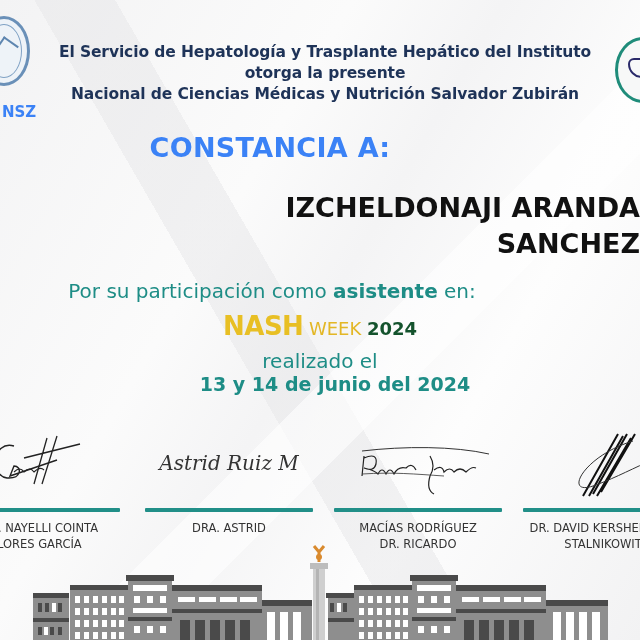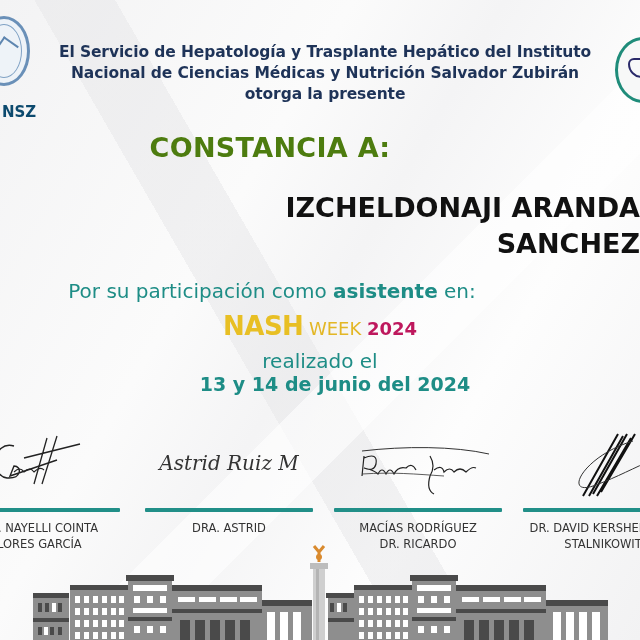--- a/index.html
+++ b/index.html
@@ -22,55 +22,55 @@
   .logo-left::before {
     content: ""; position: absolute; inset: 5px; border-radius: 50%;
     border: 1px solid #7fa1c4;
   }
   .logo-left .inner {
     position: absolute; left: 14px; top: 20px; width: 18px; height: 26px;
     border-left: 2px solid #5e86b0; border-top: 2px solid #5e86b0; transform: rotate(35deg);
   }
   .logo-left-text {
     position: absolute; left: 2px; top: 103px; font-weight: bold; font-size: 15px;
-    color: #0c4a6e; font-family: "DejaVu Sans", sans-serif;
+    color: #3b82f6; font-family: "DejaVu Sans", sans-serif;
   }
   .logo-right {
     position: absolute; left: 615px; top: 37px; width: 56px; height: 66px;
     border-radius: 50%; border: 3px solid #1f8c7a; background: #f7f8f8;
   }
   .logo-right .liver {
     position: absolute; left: 10px; top: 18px; width: 24px; height: 20px;
     border: 2px solid #2a2a6a; border-radius: 6px 10px 4px 14px;
   }
   .header {
     position: absolute; left: 40px; top: 42px; width: 570px; text-align: center;
     color: #1e3358; font-weight: bold; font-size: 15.5px; line-height: 21px;
     letter-spacing: -0.1px;
   }
   .title {
     position: absolute; left: 0; top: 132px; width: 540px; text-align: center;
-    color: #4d7c0f; font-weight: bold; font-size: 27px; letter-spacing: 0.3px;
+    color: #3b82f6; font-weight: bold; font-size: 27px; letter-spacing: 0.3px;
   }
   .recipient {
     position: absolute; left: 0; top: 190px; width: 640px; text-align: right;
     color: #111; font-weight: bold; font-size: 27px; line-height: 36px;
   }
   .participation {
     position: absolute; left: 0; top: 279px; width: 544px; text-align: center;
     color: #1e8d86; font-size: 20px;
   }
   .participation b { font-weight: bold; }
   .event {
     position: absolute; left: 0; top: 311px; width: 640px; text-align: center;
     color: #e8bf24; font-weight: bold;
   }
   .event .nash { font-size: 26px; letter-spacing: -0.5px; }
   .event .week { font-size: 18px; font-weight: normal; color: #e3b726; }
-  .event .year { font-size: 18px; color: #be185d; margin-top: 48px; }
+  .event .year { font-size: 18px; color: #14532d; margin-top: 48px; }
   .held {
     position: absolute; left: 0; top: 349px; width: 640px; text-align: center;
     color: #1e8d86; font-size: 20px; line-height: 24px;
   }
   .dates {
     position: absolute; left: 0; top: 373px; width: 640px; text-align: center;
     color: #1e8d86; font-size: 19px; font-weight: bold; padding-left: 30px;
   }
   .sig-block { position: absolute; top: 426px; width: 168px; text-align: center; }
   .sig-block .sig { height: 80px; position: relative; }
@@ -90,22 +90,22 @@
     <div class="inner"></div>
   </div>
 <div class="logo-left-text">NSZ</div>
 
 <div class="logo-right">
     <div class="liver"></div>
   </div>
 
 <div class="header">
   <div>El Servicio de Hepatología y Trasplante Hepático del Instituto</div>
+  <div>otorga la presente</div>
   <div>Nacional de Ciencias Médicas y Nutrición Salvador Zubirán</div>
-  <div>otorga la presente</div>
 </div>
 
 <div class="title">CONSTANCIA A:</div>
 
 <div class="recipient">
   <div>IZCHELDONAJI ARANDA</div>
   <div>SANCHEZ</div>
 </div>
 
 <div class="participation">

